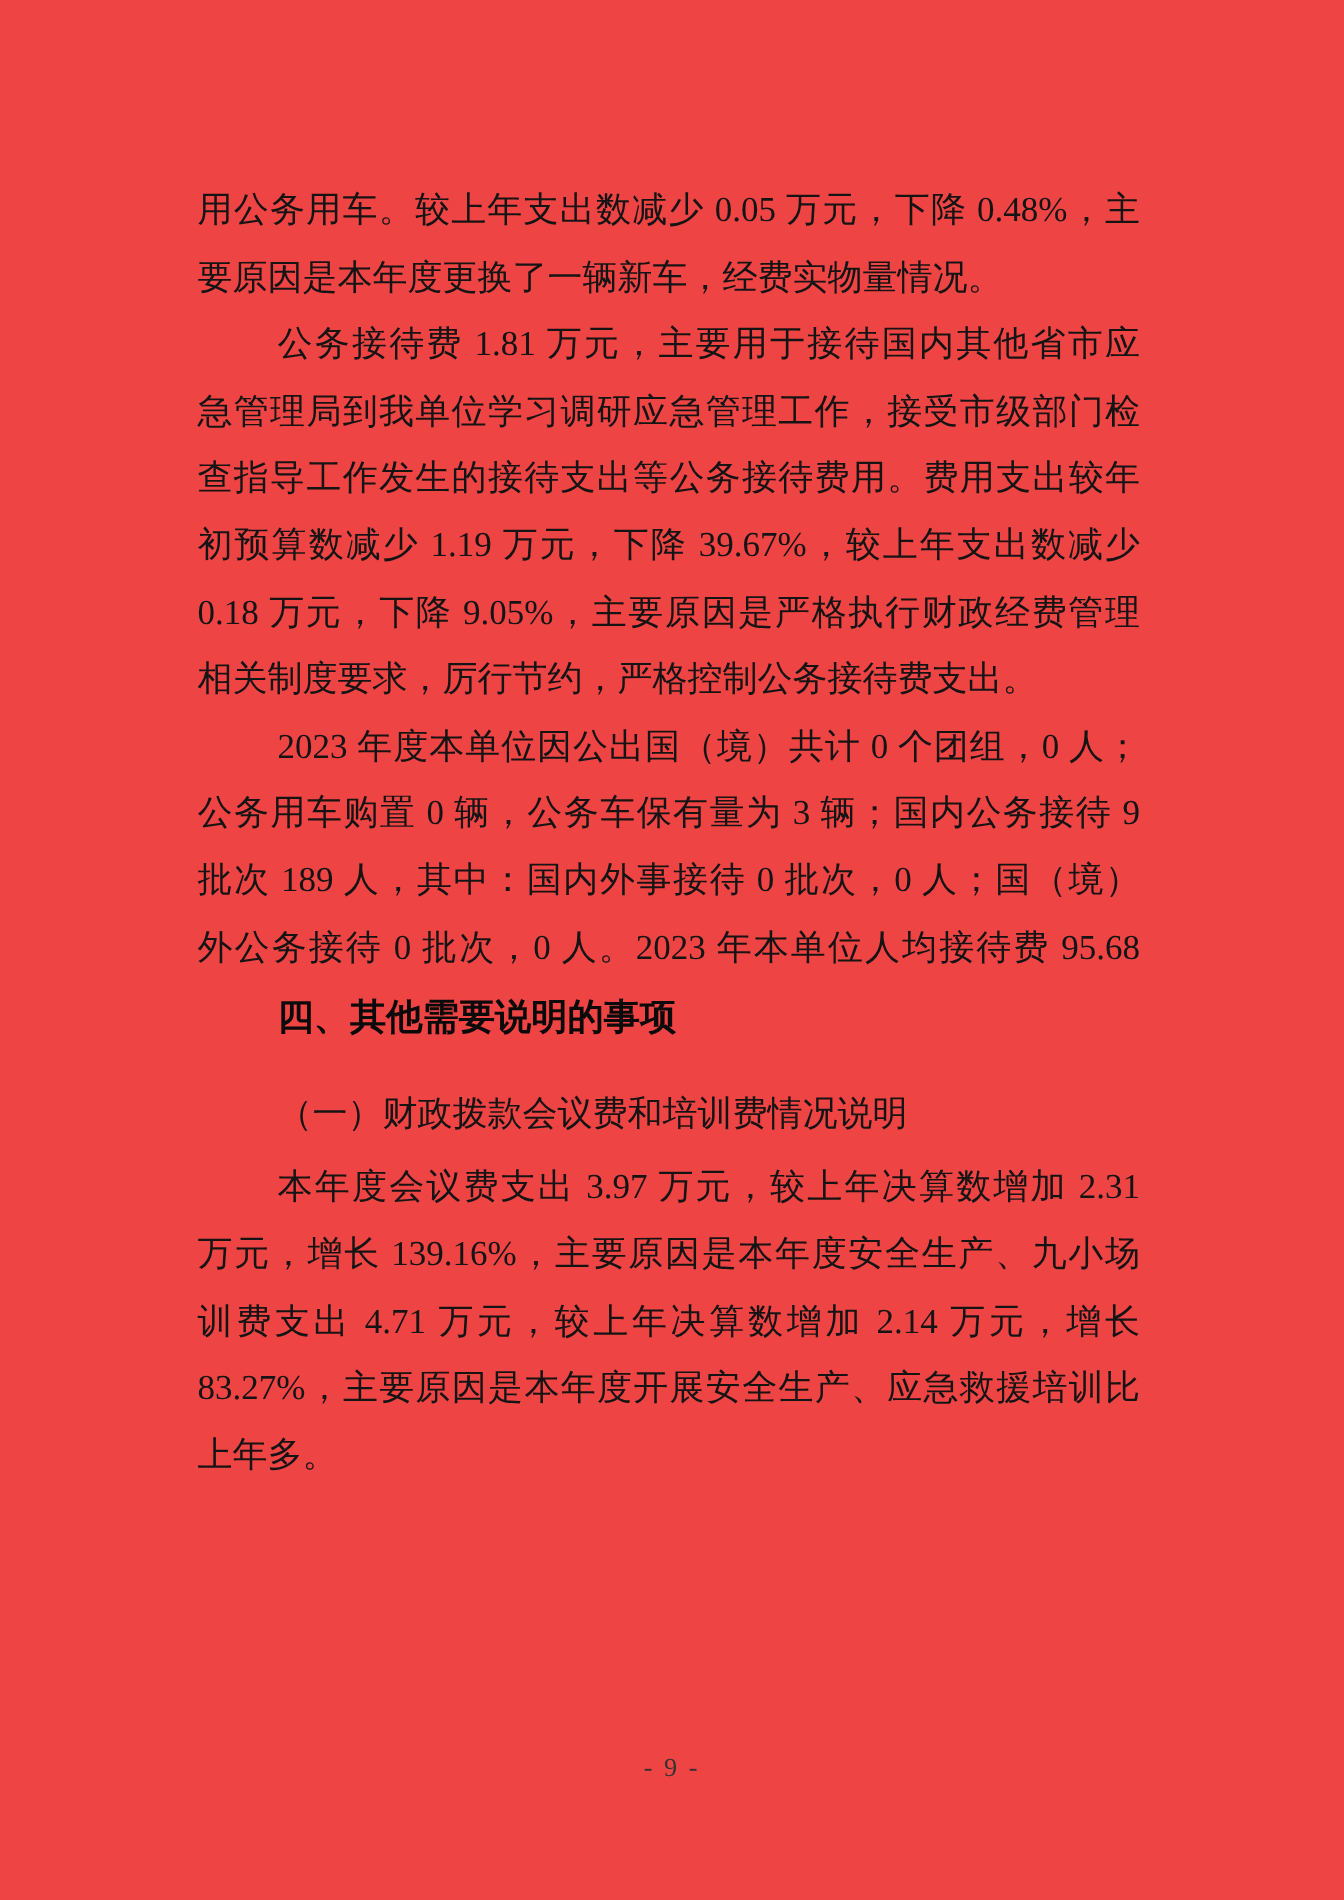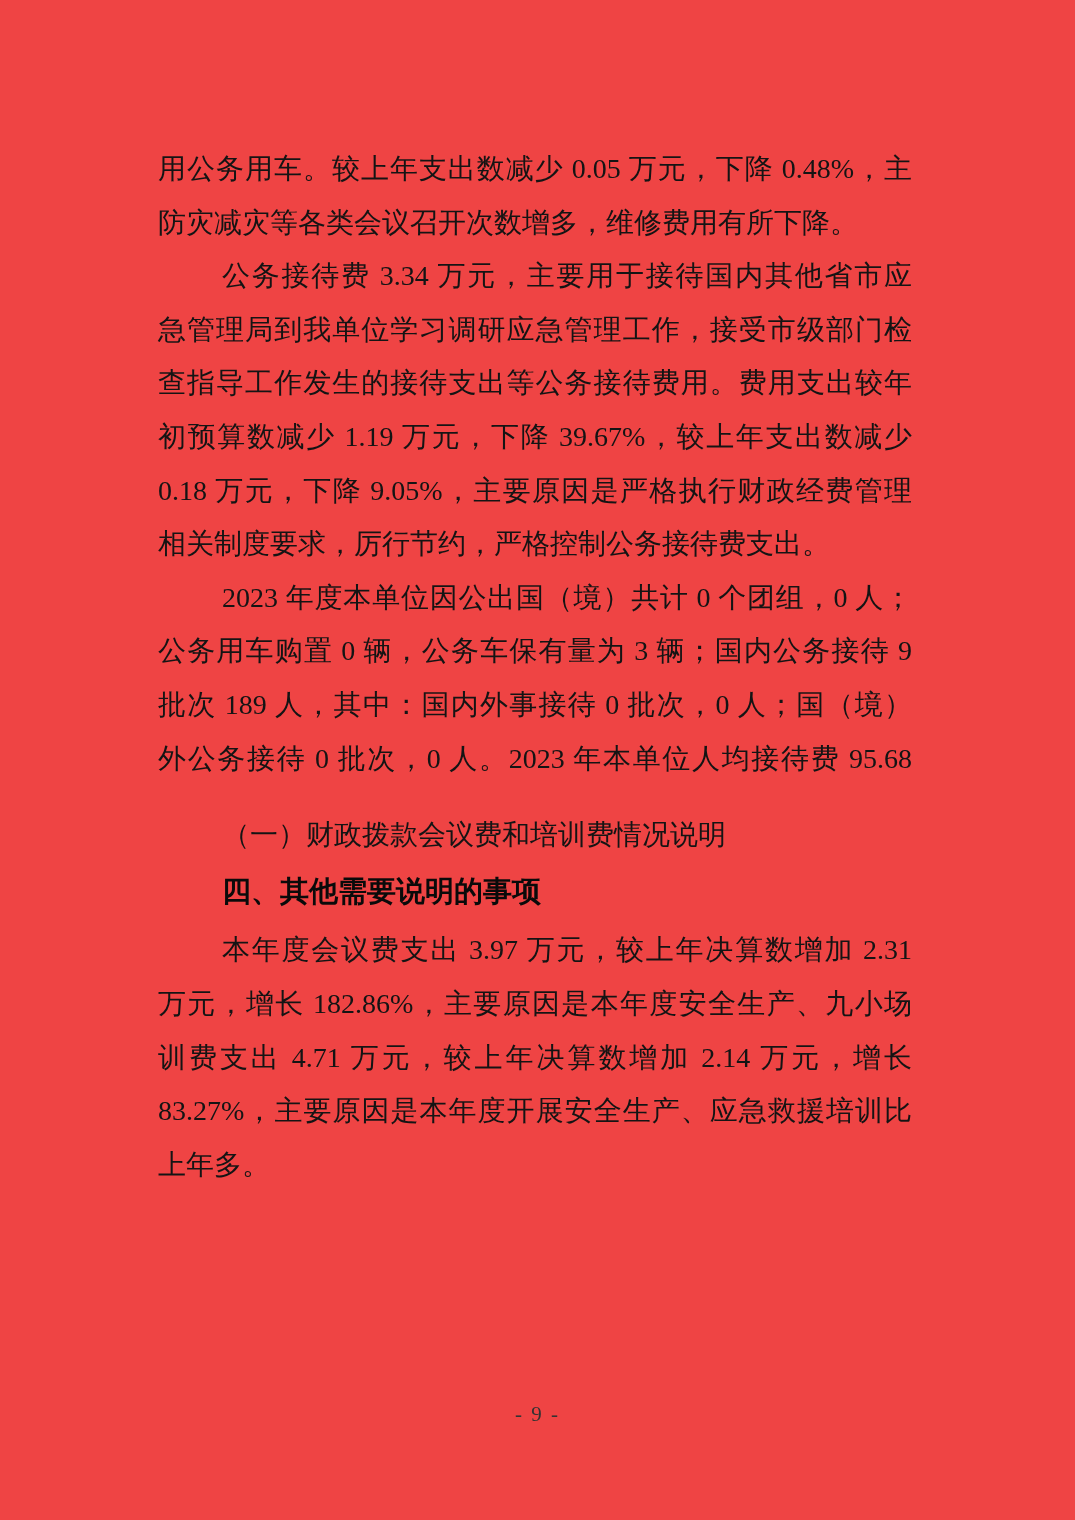--- a/index.html
+++ b/index.html
@@ -60,33 +60,33 @@
     color: #333333;
     font-family: "Liberation Serif", "DejaVu Serif", serif;
   }
 </style>
 </head>
 <body>
 
 <div class="page">
   <div class="content" id="content">
       <div class="line body justify">用公务用车。较上年支出数减少 0.05 万元，下降 0.48%，主</div>
-      <div class="line body">防灾减灾等各类会议召开次数增多，维修费用有所下降。</div>
-      <div class="line body indent justify">公务接待费 3.34 万元，主要用于接待国内其他省市应</div>
+      <div class="line body">要原因是本年度更换了一辆新车，经费实物量情况。</div>
+      <div class="line body indent justify">公务接待费 1.81 万元，主要用于接待国内其他省市应</div>
       <div class="line body justify">急管理局到我单位学习调研应急管理工作，接受市级部门检</div>
       <div class="line body justify">查指导工作发生的接待支出等公务接待费用。费用支出较年</div>
       <div class="line body justify">初预算数减少 1.19 万元，下降 39.67%，较上年支出数减少</div>
       <div class="line body justify">0.18 万元，下降 9.05%，主要原因是严格执行财政经费管理</div>
       <div class="line body">相关制度要求，厉行节约，严格控制公务接待费支出。</div>
       <div class="line body indent justify">2023 年度本单位因公出国（境）共计 0 个团组，0 人；</div>
       <div class="line body justify">公务用车购置 0 辆，公务车保有量为 3 辆；国内公务接待 9</div>
       <div class="line body justify">批次 189 人，其中：国内外事接待 0 批次，0 人；国（境）</div>
       <div class="line body justify">外公务接待 0 批次，0 人。2023 年本单位人均接待费 95.68</div>
+      <div class="line h1 indent">四、其他需要说明的事项</div>
       <div class="line body h2 indent">（一）财政拨款会议费和培训费情况说明</div>
-      <div class="line h1 indent">四、其他需要说明的事项</div>
       <div class="line body after-h2 indent justify">本年度会议费支出 3.97 万元，较上年决算数增加 2.31</div>
-      <div class="line body justify">万元，增长 182.86%，主要原因是本年度安全生产、九小场</div>
+      <div class="line body justify">万元，增长 139.16%，主要原因是本年度安全生产、九小场</div>
       <div class="line body justify">训费支出 4.71 万元，较上年决算数增加 2.14 万元，增长</div>
       <div class="line body justify">83.27%，主要原因是本年度开展安全生产、应急救援培训比</div>
       <div class="line body">上年多。</div>
     </div>
   <div class="footer">- 9 -</div>
 </div>
 
 </body></html>

